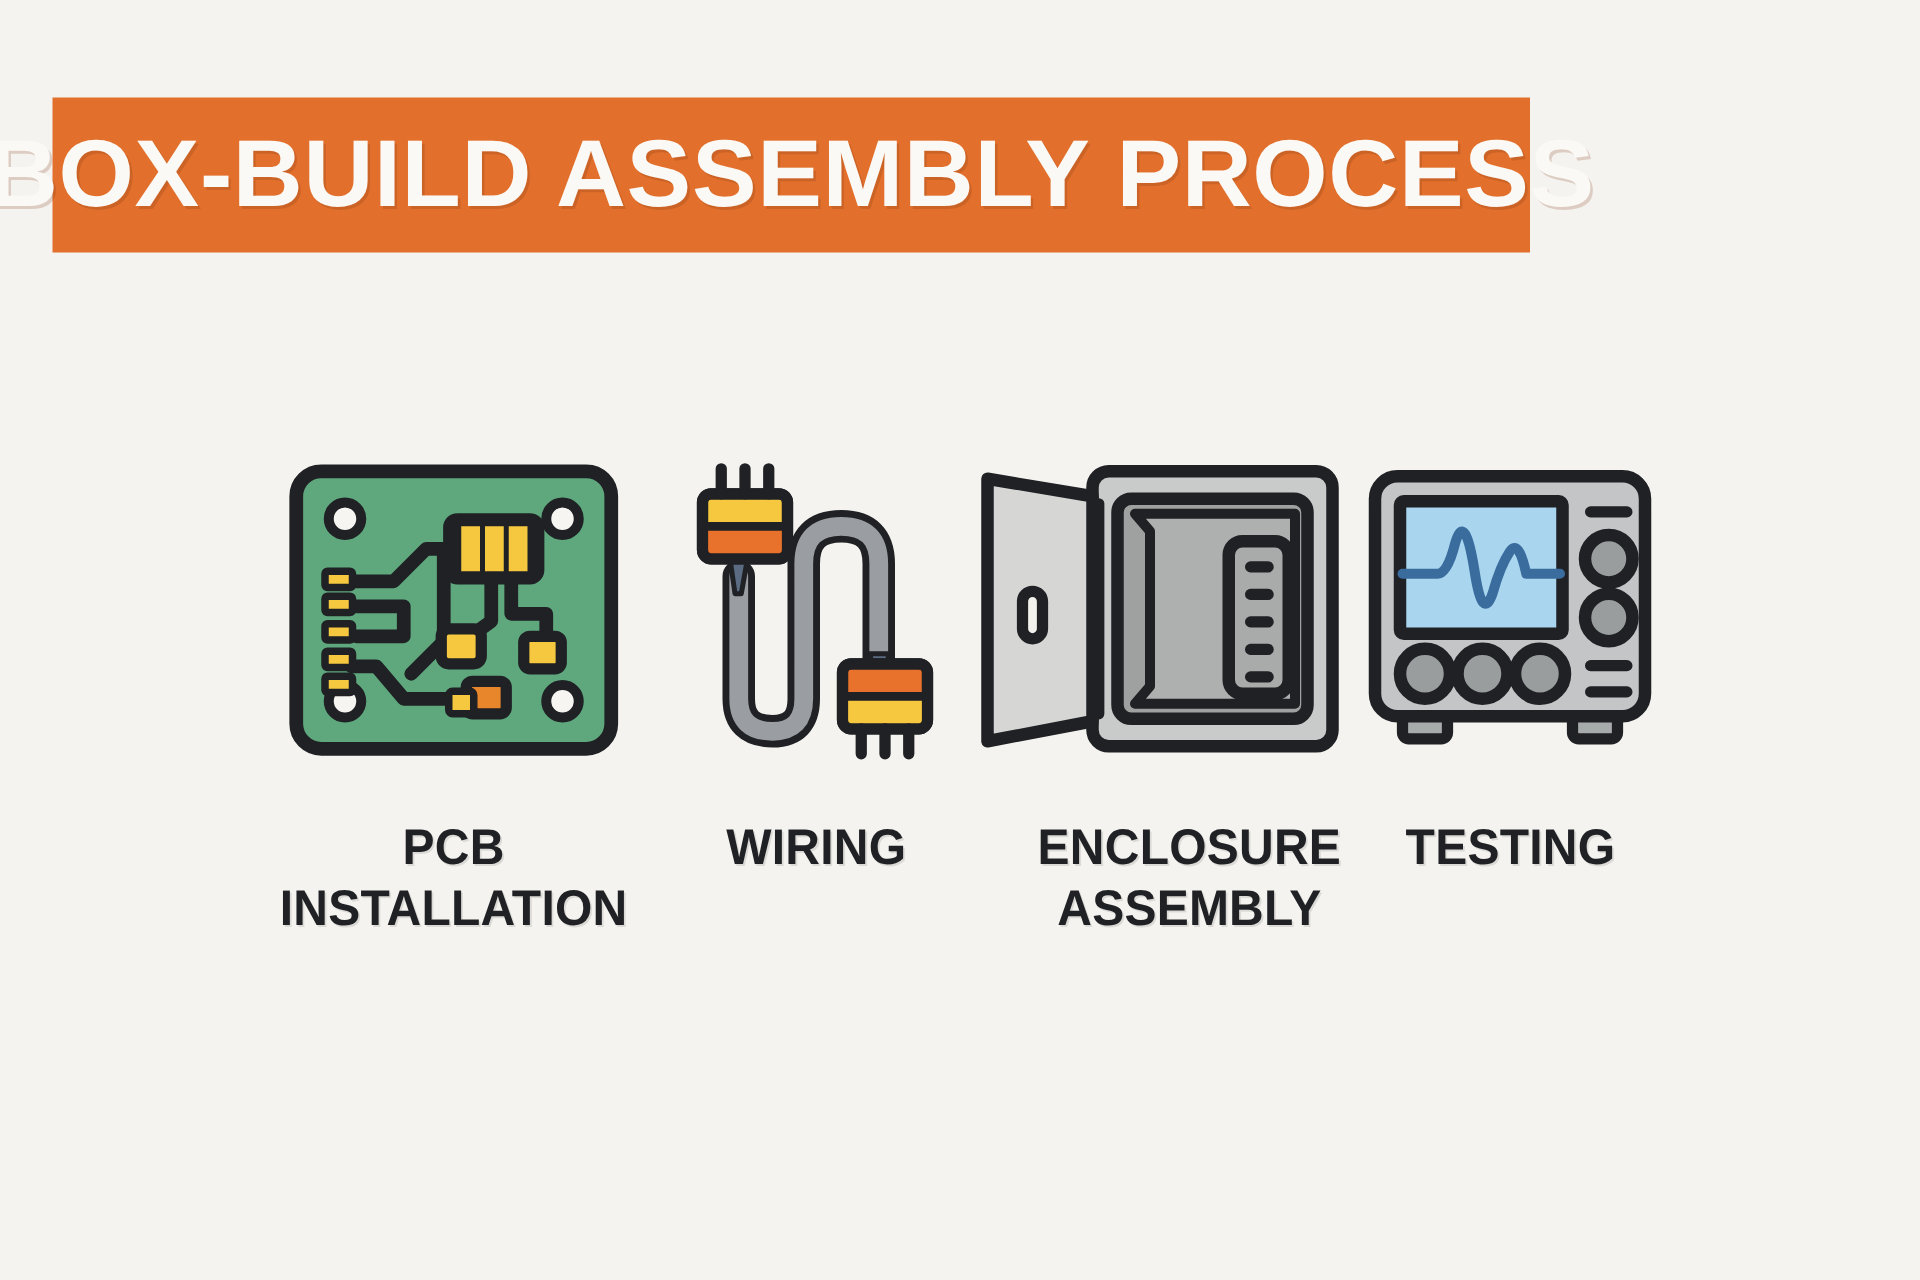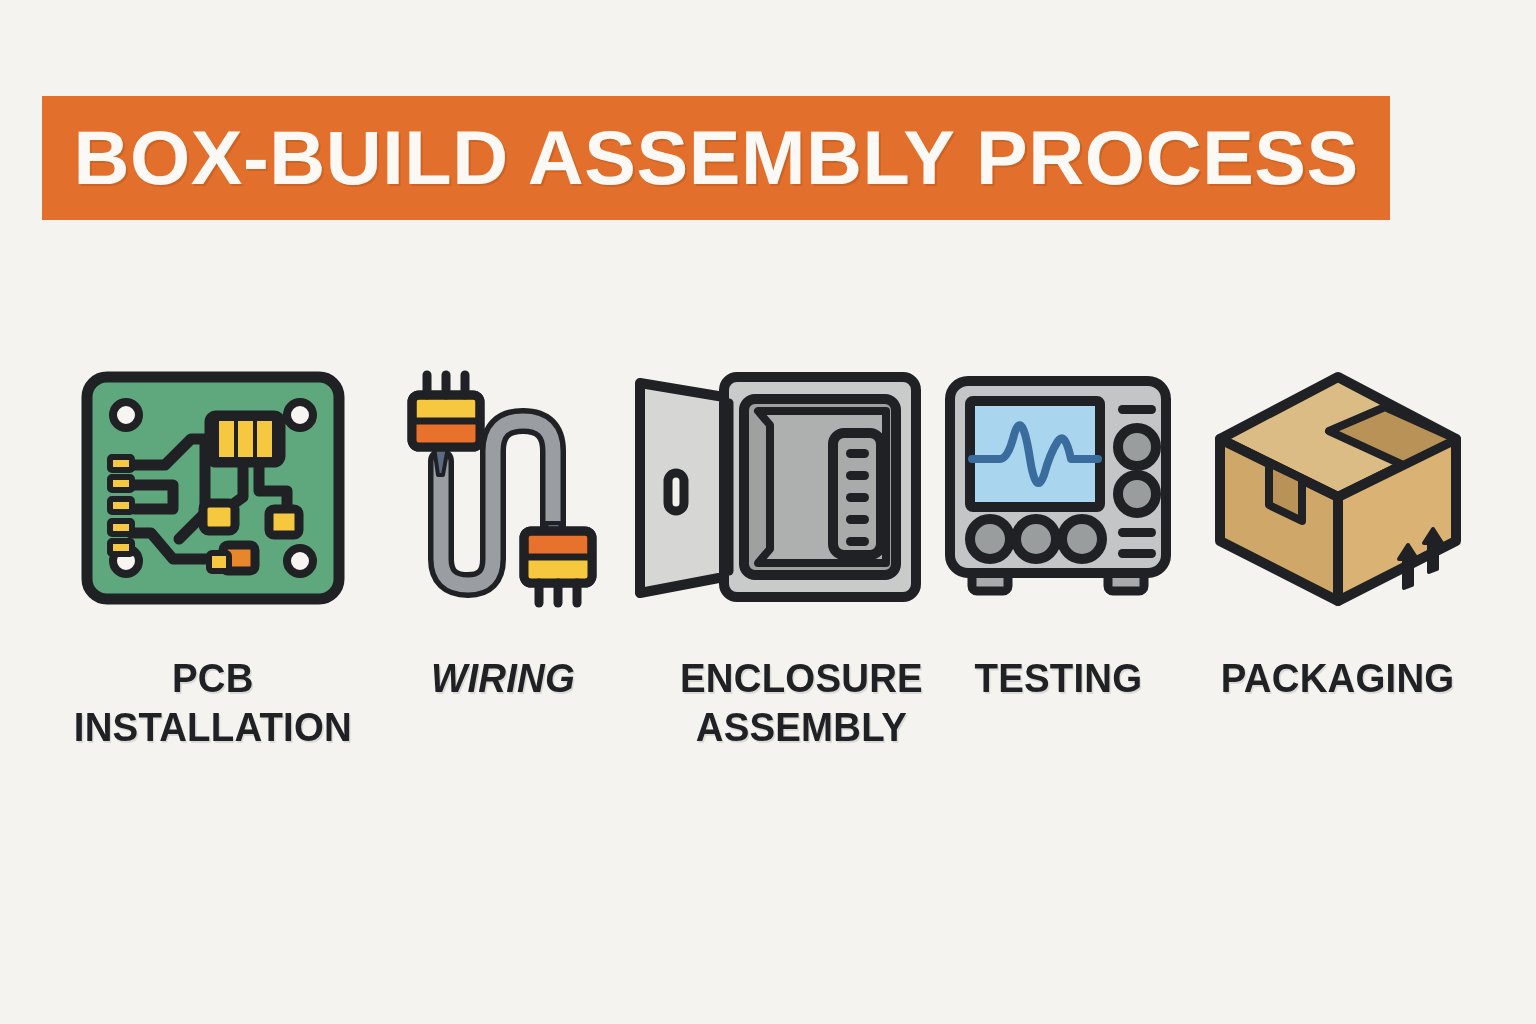--- a/index.html
+++ b/index.html
@@ -12,22 +12,22 @@
     background: #f5f3ef;
     font-family: "Liberation Sans", sans-serif;
     overflow: hidden;
     position: relative;
   }
 
   
   #title-banner {
     position: absolute;
     left: 42px;
-    top: 96px;
-    width: 1348px;
+    top: 78px;
+    width: 1182px;
     height: 124px;
     background: #e2702c;
     display: flex;
     align-items: center;
     justify-content: center;
   }
   #title-text {
     color: #fbf9f5;
     font-size: 76px;
     font-weight: 700;
@@ -68,21 +68,21 @@
     font-weight: 700;
     line-height: 1.22;
     letter-spacing: 0.2px;
     white-space: pre-line;
     text-shadow: 1.5px 1.5px 0 rgba(0,0,0,0.10);
     transform: scaleX(0.96);
   }
 
   
   .step-pcb       { width: 330px; }
-  .step-wiring    { width: 250px; font-style: italic; }
+  .step-wiring    { width: 250px; }
   .step-enclosure { width: 300px; align-items: flex-end; }
   .step-testing   { width: 260px; }
   .step-packaging { width: 300px; }
 </style>
 </head>
 <body>
 
 <div id="title-banner">
   <div id="title-text">BOX-BUILD ASSEMBLY PROCESS</div>
 </div>
@@ -221,38 +221,14 @@
 
           <circle cx="52" cy="176" r="20" fill="#9a9d9e" stroke-width="10"></circle>
           <circle cx="98" cy="176" r="20" fill="#9a9d9e" stroke-width="10"></circle>
           <circle cx="144" cy="176" r="20" fill="#9a9d9e" stroke-width="10"></circle>
         </g>
       </svg>
     </div>
     <div class="step-label">TESTING</div>
   </div>
 
-  <div class="step step-packaging">
-    <div class="step-icon">
-      <svg width="270" height="250" viewBox="0 0 270 250">
-        <g stroke="#1f2124" stroke-width="10" stroke-linecap="round" stroke-linejoin="round">
-
-          <path d="M135 14 L253 76 L135 134 L17 76 Z" fill="#dcbc85"></path>
-
-          <path d="M17 76 L135 134 L135 238 L17 178 Z" fill="#cfa869"></path>
-
-          <path d="M253 76 L253 178 L135 238 L135 134 Z" fill="#d9b274"></path>
-
-          <path d="M182 44 L253 76 L200 102 L126 68 Z" fill="#b89256" stroke-width="8"></path>
-
-          <path d="M66 100 L99 116 L99 158 L66 142 Z" fill="#b89256" stroke-width="8"></path>
-
-          <g fill="#1f2124" stroke="#1f2124" stroke-width="4">
-            <path d="M196 196 L205 182 L214 196 L209 196 L209 222 L201 225 L201 196 Z"></path>
-            <path d="M221 180 L230 166 L239 180 L234 180 L234 206 L226 209 L226 180 Z"></path>
-          </g>
-        </g>
-      </svg>
-    </div>
-    <div class="step-label">PACKAGING</div>
-  </div>
 
 </div>
 
 </body></html>

